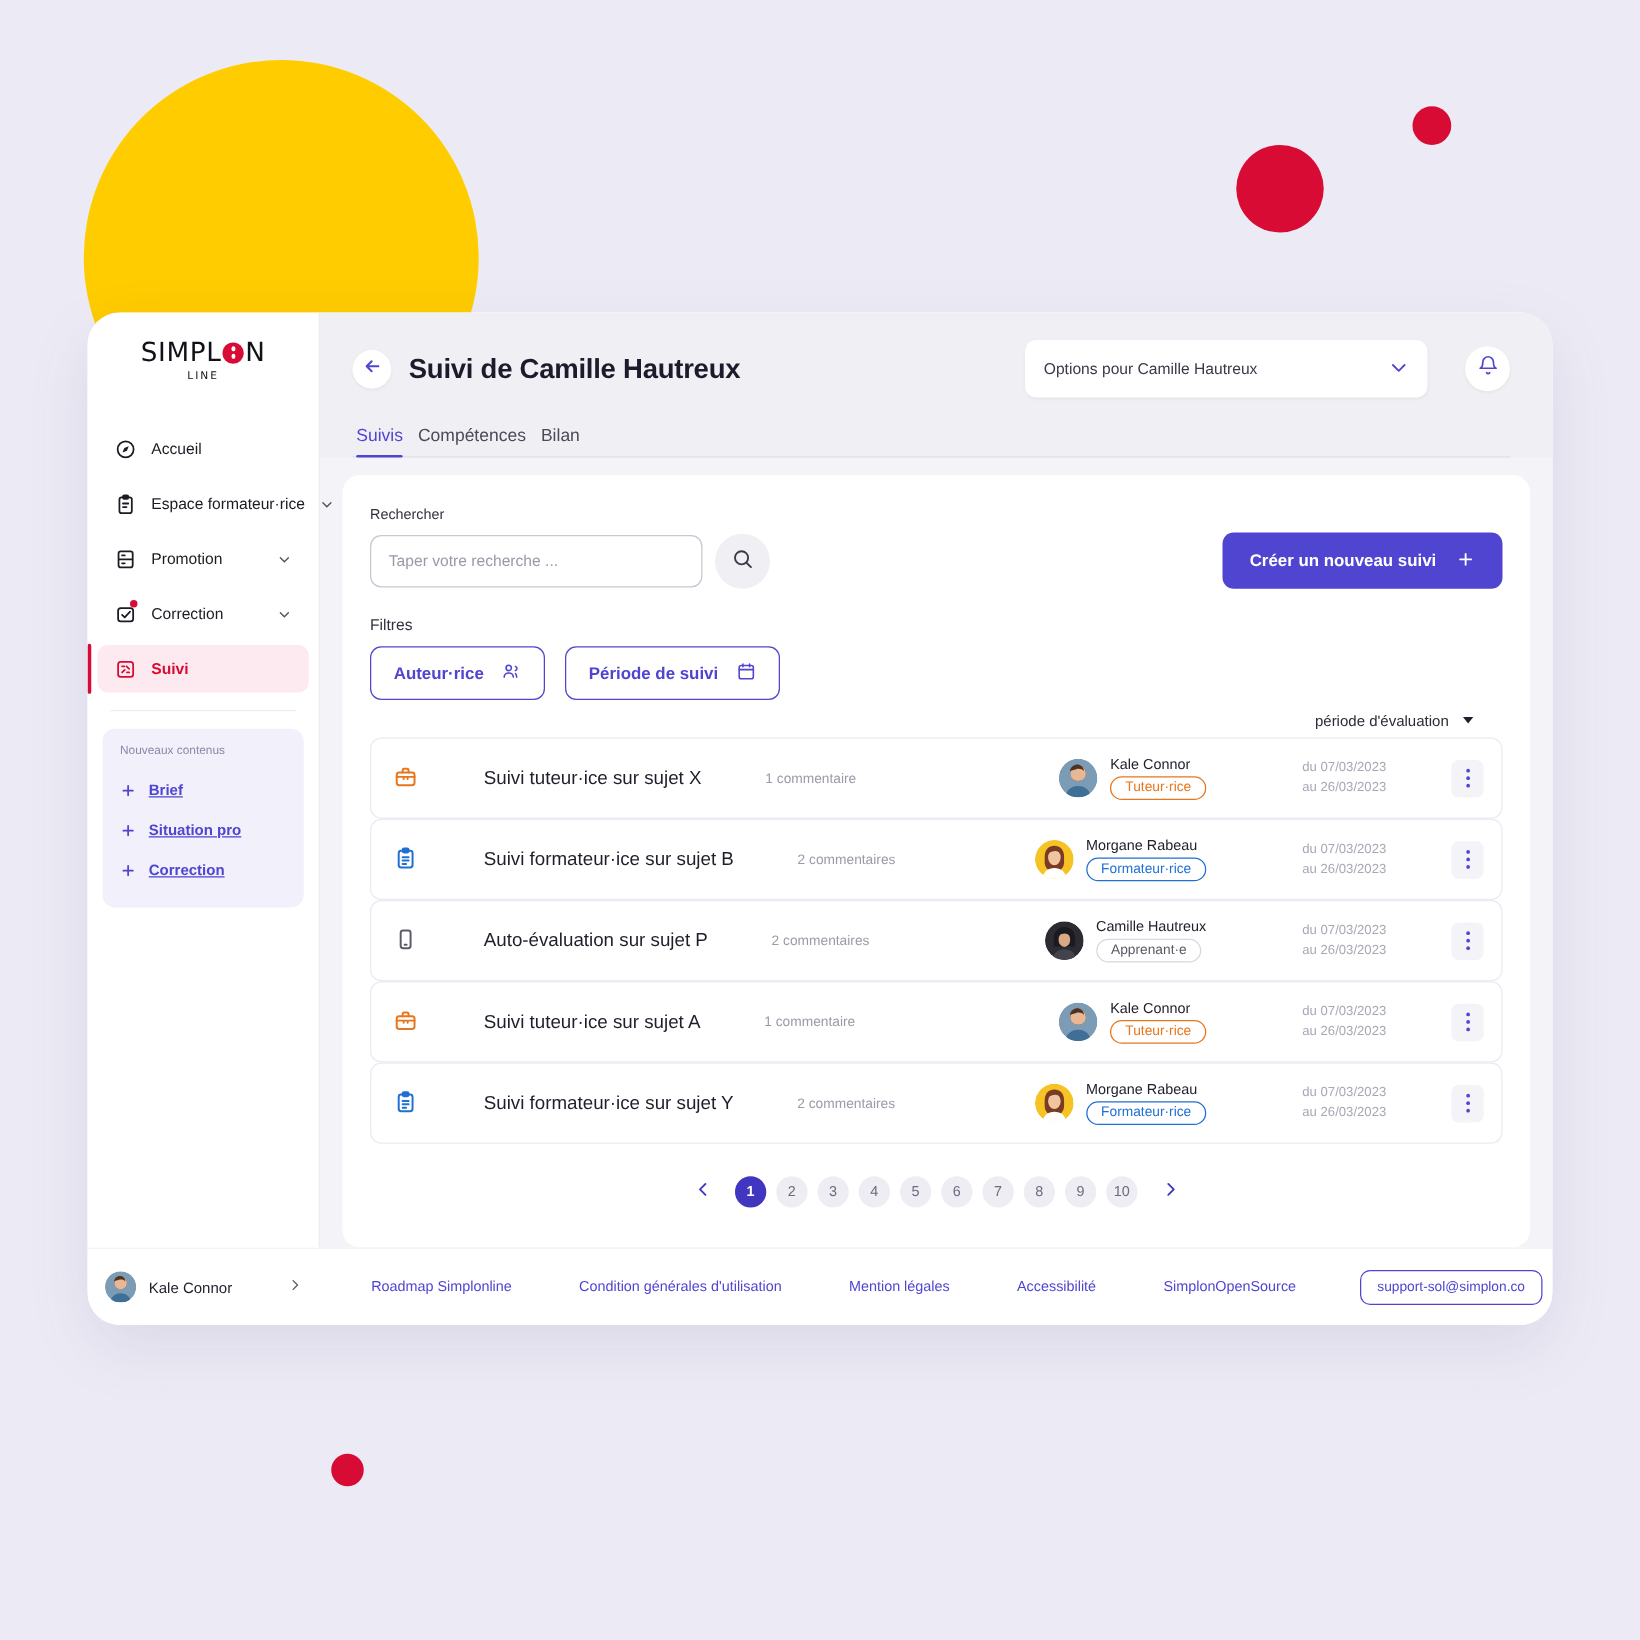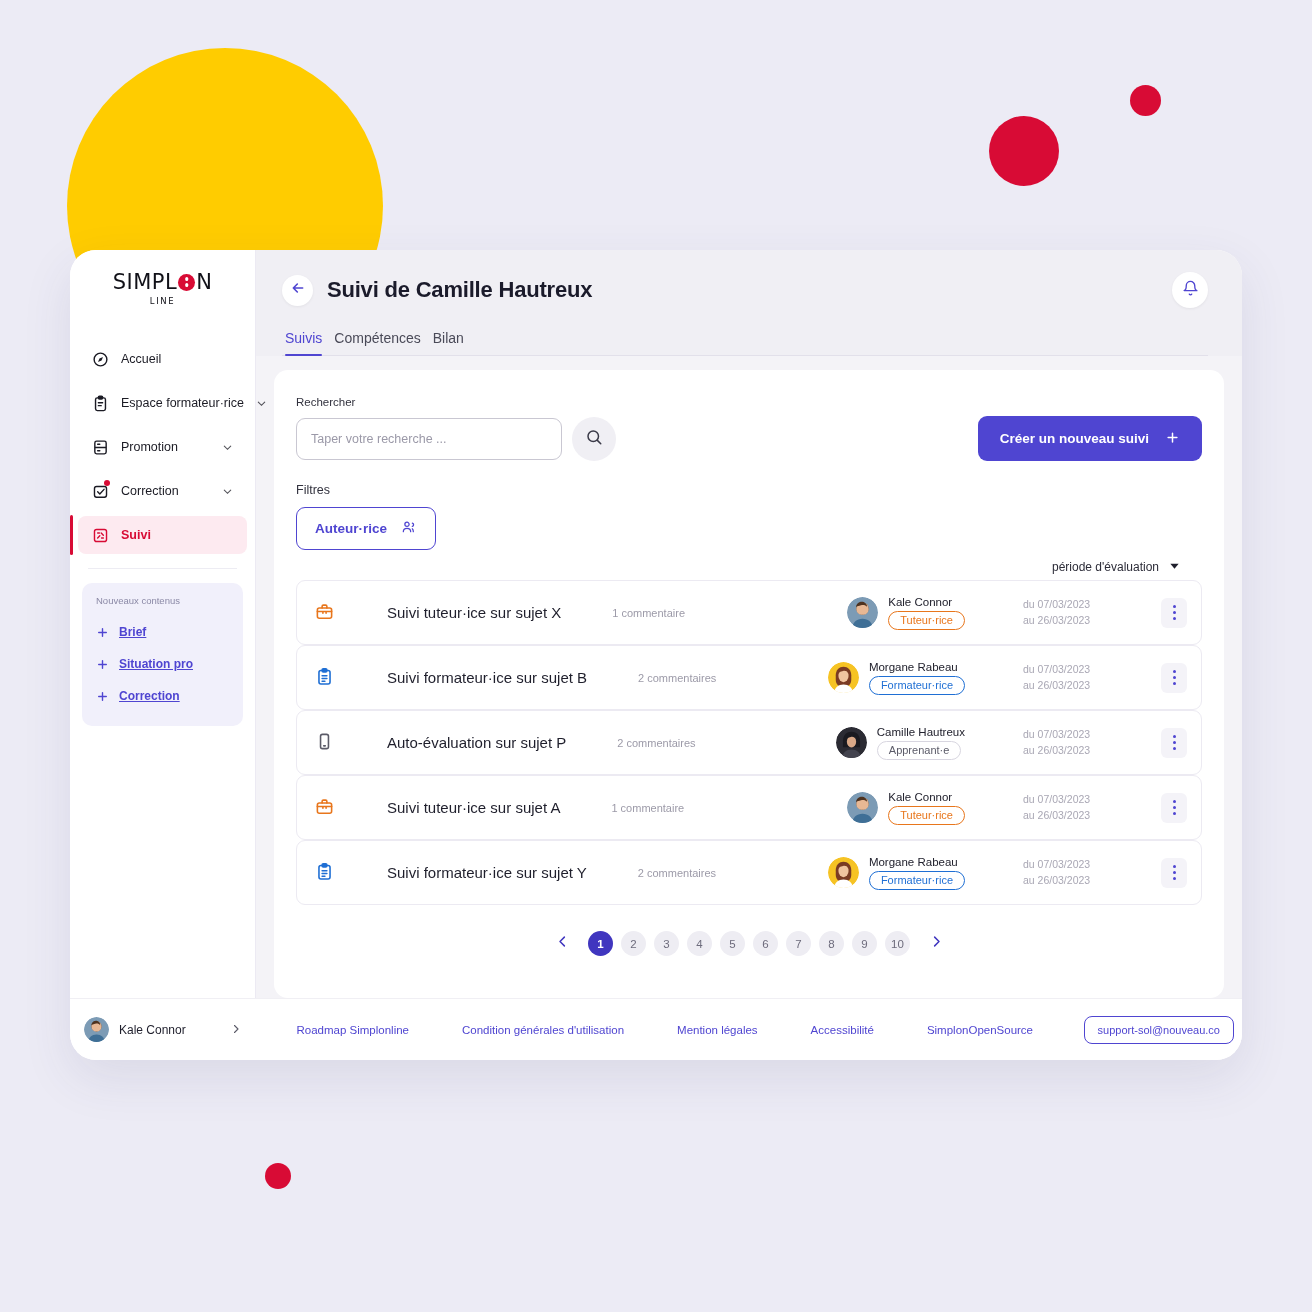--- a/index.html
+++ b/index.html
@@ -289,21 +289,21 @@
     border-radius: 20px;
     padding: 2.5px 11px;
     border: 1px solid transparent;
     white-space: nowrap;
   }
   .role-tuteur    { color: #E8761C; border-color: #E8761C; }
   .role-formateur { color: #1F6FD4; border-color: #1F6FD4; }
   .role-apprenant { color: #5b5b68; border-color: #d8d6e0; }
   .dates {
     font-size: 10.5px; color: #a9a7b4;
-    line-height: 1.5; text-align: left;
+    line-height: 1.5; text-align: right;
     width: 86px; flex-shrink: 0;
   }
   .kebab {
     width: 26px; height: 30px; border-radius: 6px;
     background: #f4f3f8;
     display: flex; flex-direction: column; align-items: center; justify-content: center;
     gap: 3px; margin-left: 16px; cursor: pointer; flex-shrink: 0;
   }
   .kebab i { width: 3px; height: 3px; border-radius: 50%; background: #4f45d1; display: block; }
 
@@ -493,20 +493,28 @@
         <div id="topbar-row">
           <div id="back-button">
             <span>
               <svg width="16" height="16" viewBox="0 0 24 24" fill="none" stroke="#4f45d1" stroke-width="2.4" stroke-linecap="round" stroke-linejoin="round">
                   <path d="M19 12H5M11 6l-6 6 6 6"></path>
                 </svg>
             </span>
           </div>
           <h1 id="page-title">Suivi de Camille Hautreux</h1>
           <div id="topbar-spacer"></div>
+          <div id="options-select">
+            <span class="sel-val">Options pour Camille Hautreux</span>
+            <span>
+              <svg width="16" height="16" viewBox="0 0 24 24" fill="none" stroke="#4f45d1" stroke-width="2.2" stroke-linecap="round" stroke-linejoin="round">
+                  <path d="M5 9l7 7 7-7"></path>
+                </svg>
+            </span>
+          </div>
           <div id="bell-button">
             <span>
               <svg width="17" height="17" viewBox="0 0 24 24" fill="none" stroke="#4f45d1" stroke-width="1.9" stroke-linecap="round" stroke-linejoin="round">
                   <path d="M18 8a6 6 0 10-12 0c0 6-3 7-3 7h18s-3-1-3-7"></path>
                   <path d="M10.3 20a2 2 0 003.4 0"></path>
                 </svg>
             </span>
           </div>
         </div>
 
@@ -545,20 +553,29 @@
           <div id="filters-label">Filtres</div>
           <div id="filters-row">
             <button class="filter-chip">
               <span>Auteur·rice</span>
               <span>
                 <svg width="16" height="16" viewBox="0 0 24 24" fill="none" stroke="#4f45d1" stroke-width="1.9" stroke-linecap="round" stroke-linejoin="round">
                     <circle cx="9" cy="8" r="3.2"></circle>
                     <path d="M3.5 19c0-3 2.5-5 5.5-5s5.5 2 5.5 5"></path>
                     <path d="M17 6.2a2.6 2.6 0 010 5"></path>
                     <path d="M18.5 19c0-2-.6-3.4-1.5-4.3"></path>
+                  </svg>
+              </span>
+            </button>
+            <button class="filter-chip">
+              <span>Période de suivi</span>
+              <span>
+                <svg width="16" height="16" viewBox="0 0 24 24" fill="none" stroke="#4f45d1" stroke-width="1.9" stroke-linecap="round">
+                    <rect x="3.5" y="5" width="17" height="16" rx="2.5"></rect>
+                    <path d="M3.5 10h17M8 3.2v3.4M16 3.2v3.4"></path>
                   </svg>
               </span>
             </button>
           </div>
 
           <div id="sort-row">
             <div id="sort-control">
               <span>période d'évaluation</span>
               <span>
                 <svg width="11" height="11" viewBox="0 0 12 12">
@@ -806,15 +823,15 @@
           </svg>
       </span>
     </div>
     <nav id="footer-links">
       <span class="footer-link">Roadmap Simplonline</span>
       <span class="footer-link">Condition générales d'utilisation</span>
       <span class="footer-link">Mention légales</span>
       <span class="footer-link">Accessibilité</span>
       <span class="footer-link">SimplonOpenSource</span>
     </nav>
-    <div id="support-pill">support-sol@nouveau.co</div>
+    <div id="support-pill">support-sol@simplon.co</div>
   </footer>
 </div>
 
 </body></html>

